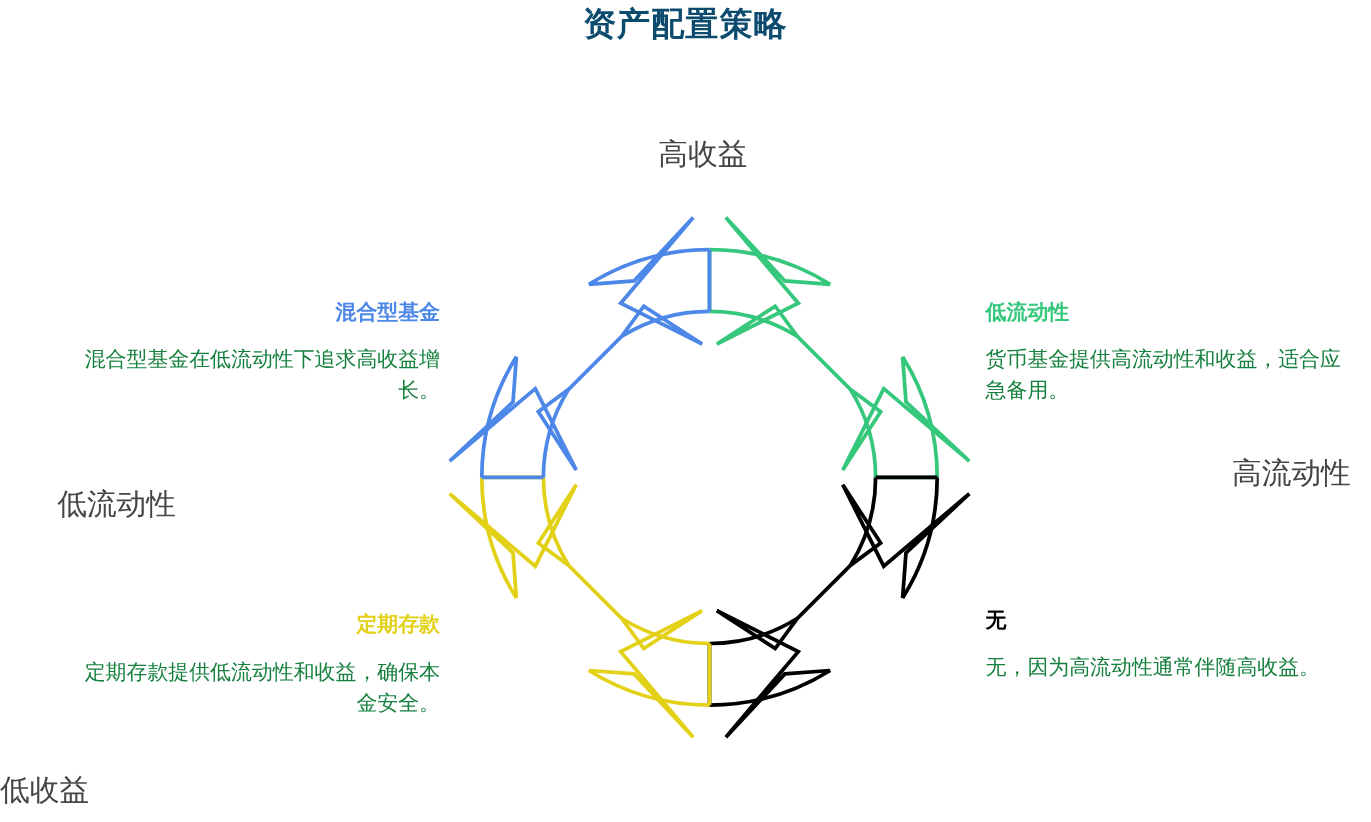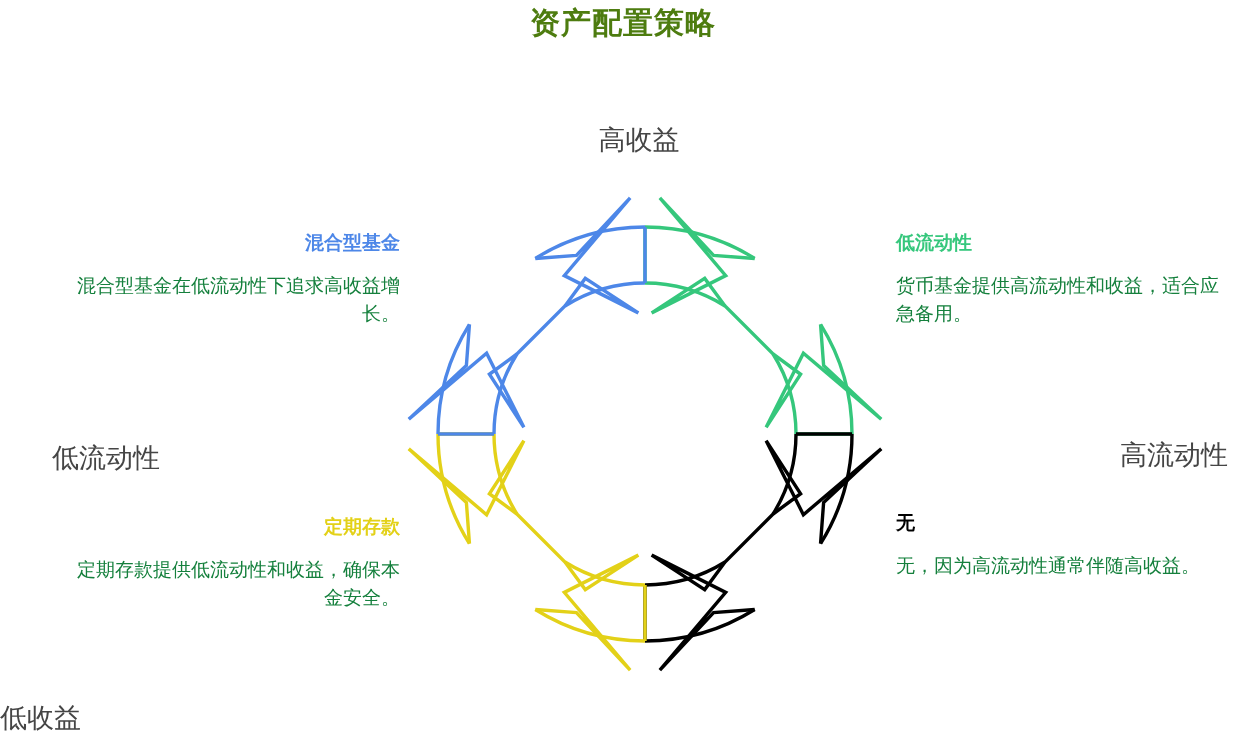--- a/index.html
+++ b/index.html
@@ -18,21 +18,21 @@
 
   
   .title {
     position: absolute;
     top: 0px;
     left: 0;
     width: 1246px;
     text-align: center;
     font-size: 30px;
     font-weight: bold;
-    color: #4d7c0f;
+    color: #0c4a6e;
     letter-spacing: 1px;
     line-height: 46px;
   }
 
   
   .axis-label {
     position: absolute;
     font-size: 27px;
     color: #454545;
     font-weight: 400;
@@ -53,27 +53,27 @@
   .axis-left {
     top: 412px;
     left: 52px;
     text-align: left;
     margin-top: 28px;
   }
   .axis-right {
     top: 412px;
     right: 18px;
     text-align: right;
-    margin-top: 25px;
   }
 
   
   .quad {
     position: absolute;
     width: 340px;
+    margin-top: 42px;
   }
   .quad-heading {
     font-size: 19px;
     font-weight: bold;
     margin: 0 0 18px 0;
     line-height: 22px;
   }
   .quad-body {
     font-size: 19px;
     line-height: 28px;

